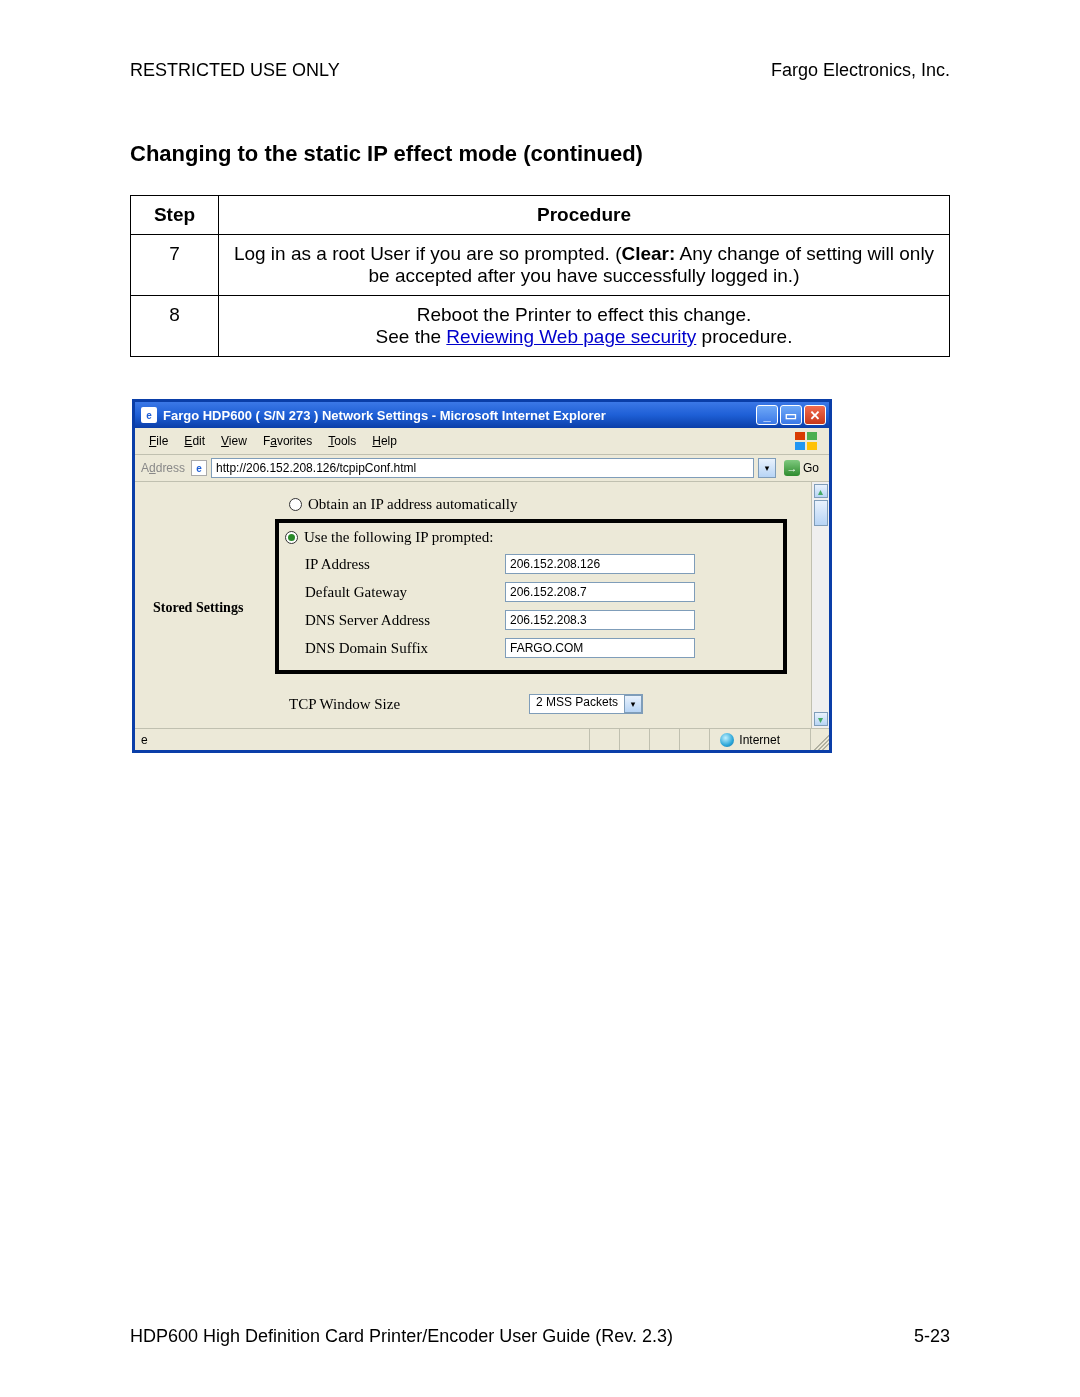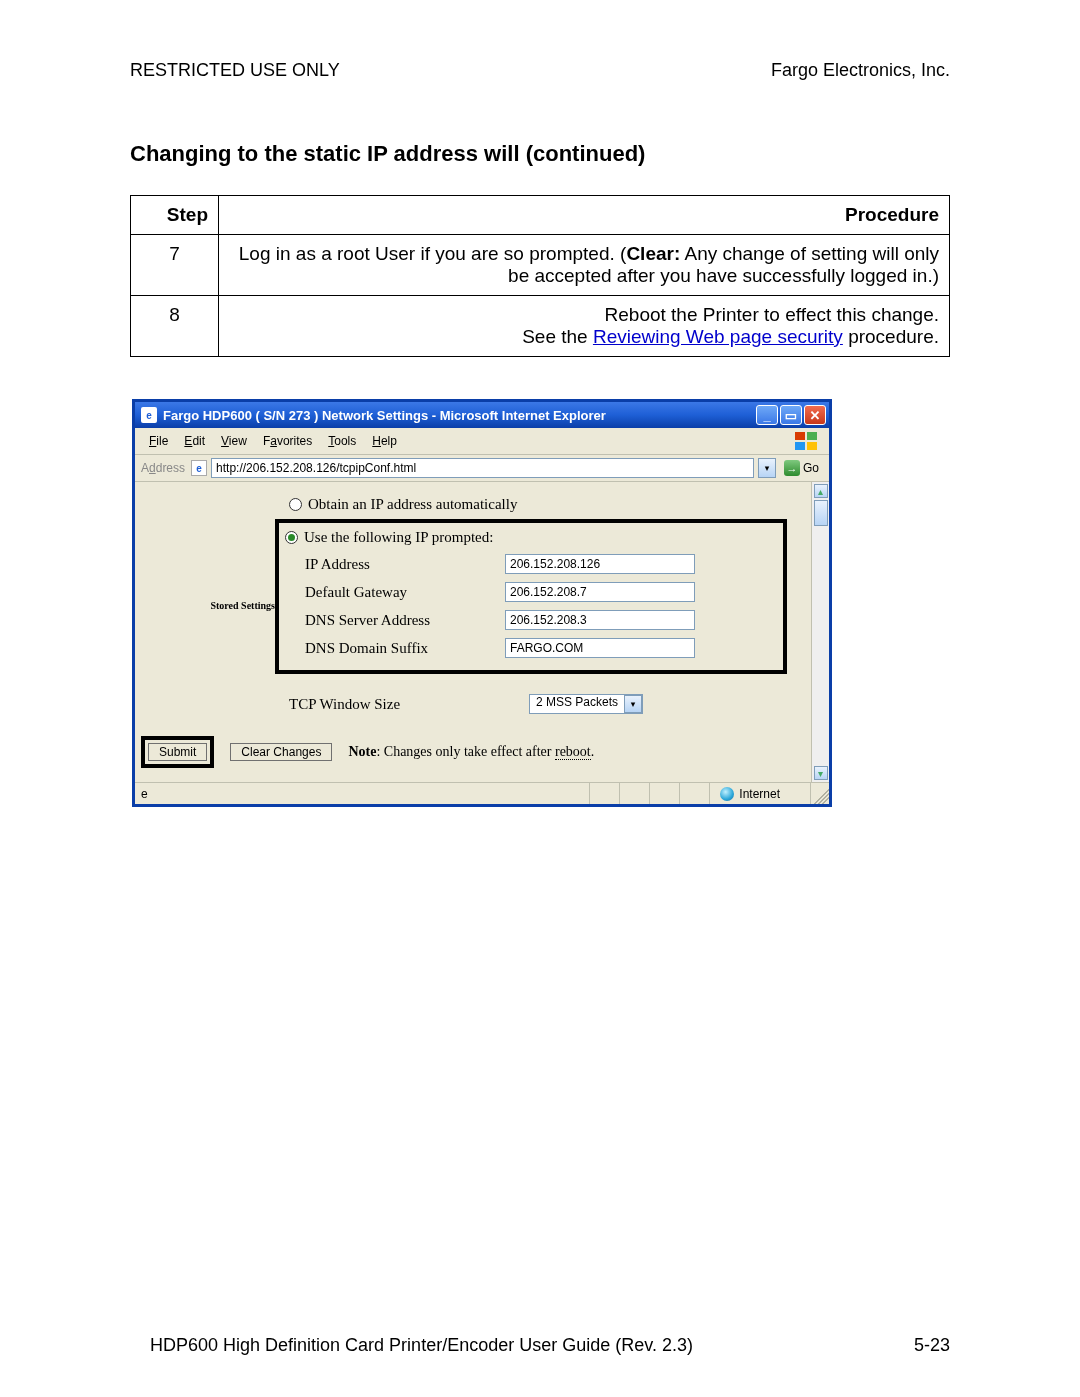--- a/index.html
+++ b/index.html
@@ -28,21 +28,21 @@
   table.steps {
     width: 100%;
     border-collapse: collapse;
     font-size: 19px;
     margin-bottom: 42px;
   }
   table.steps th, table.steps td {
     border: 1px solid #000;
     padding: 8px 10px;
     vertical-align: top;
-    text-align: right;
+    text-align: center;
   }
   table.steps th.step-col { width: 88px; }
   table.steps td.step-num { text-align: center; }
   .note-bold { font-weight: bold; }
   .proc-link { color: #0000cc; text-decoration: underline; }
 
   
   .browser {
     width: 700px;
     margin-left: 2px;
@@ -179,25 +179,24 @@
   .form-zone {
     padding: 10px 0 0 0;
   }
   .upper-row {
     display: flex;
     align-items: flex-start;
   }
   .side-label {
     width: 140px;
     padding-top: 108px;
-    padding-left: 10px;
+    padding-left: 18px;
     font-family: "Times New Roman", serif;
     font-weight: bold;
-    font-size: 10px;
-    text-align: right;
+    font-size: 14px;
   }
   .options-col { flex: 1; padding-right: 24px; }
   .radio-row {
     display: flex; align-items: center; gap: 6px;
     font-family: "Times New Roman", serif;
     font-size: 15px;
     padding: 4px 0 4px 14px;
   }
   .radio-outer {
     width: 13px; height: 13px; border-radius: 50%;
@@ -286,40 +285,39 @@
   .grip {
     width: 18px; height: 100%;
     background:
       linear-gradient(135deg, transparent 60%, #b0b0a0 60%, #b0b0a0 65%, transparent 65%),
       linear-gradient(135deg, transparent 70%, #b0b0a0 70%, #b0b0a0 75%, transparent 75%),
       linear-gradient(135deg, transparent 80%, #b0b0a0 80%, #b0b0a0 85%, transparent 85%);
   }
 
   .page-footer {
     position: absolute;
-    bottom: 41px;
+    bottom: 50px;
     left: 130px;
     right: 130px;
     display: flex;
     justify-content: space-between;
     font-size: 18px;
-    margin-left: 20px;
   }
   .chev { font-size: 9px; line-height: 1; }
 </style>
 </head>
 <body>
 
 <div class="page">
   <div class="page-header">
     <span>RESTRICTED USE ONLY</span>
     <span>Fargo Electronics, Inc.</span>
   </div>
 
-  <div class="section-title">Changing to the static IP address will (continued)</div>
+  <div class="section-title">Changing to the static IP effect mode (continued)</div>
 
   <table class="steps">
     <tbody>
         <tr>
       <th class="step-col">Step</th>
       <th>Procedure</th>
     </tr>
     <tr>
       <td class="step-num">7</td>
       <td>
@@ -414,29 +412,20 @@
                 <span class="select-box">
                   <span class="select-text">2 MSS Packets</span>
                   <span class="drop-btn" style="height:18px">
                       <span class="chev">▾</span>
                     </span>
                 </span>
               </div>
             </div>
           </div>
 
-          <div class="submit-row">
-            <span class="hl-submit">
-              <button class="btn">Submit</button>
-            </span>
-            <button class="btn">Clear Changes</button>
-            <span>
-              <b>Note</b><span>: Changes only take effect after </span><span class="dotted-underline">reboot</span><span>.</span>
-            </span>
-          </div>
         </div>
       </div>
       <div class="scrollbar">
         <div class="scroll-arrow">▴</div>
         <div class="scroll-thumb"></div>
         <div class="scroll-arrow">▾</div>
       </div>
     </div>
 
     <div class="statusbar">

